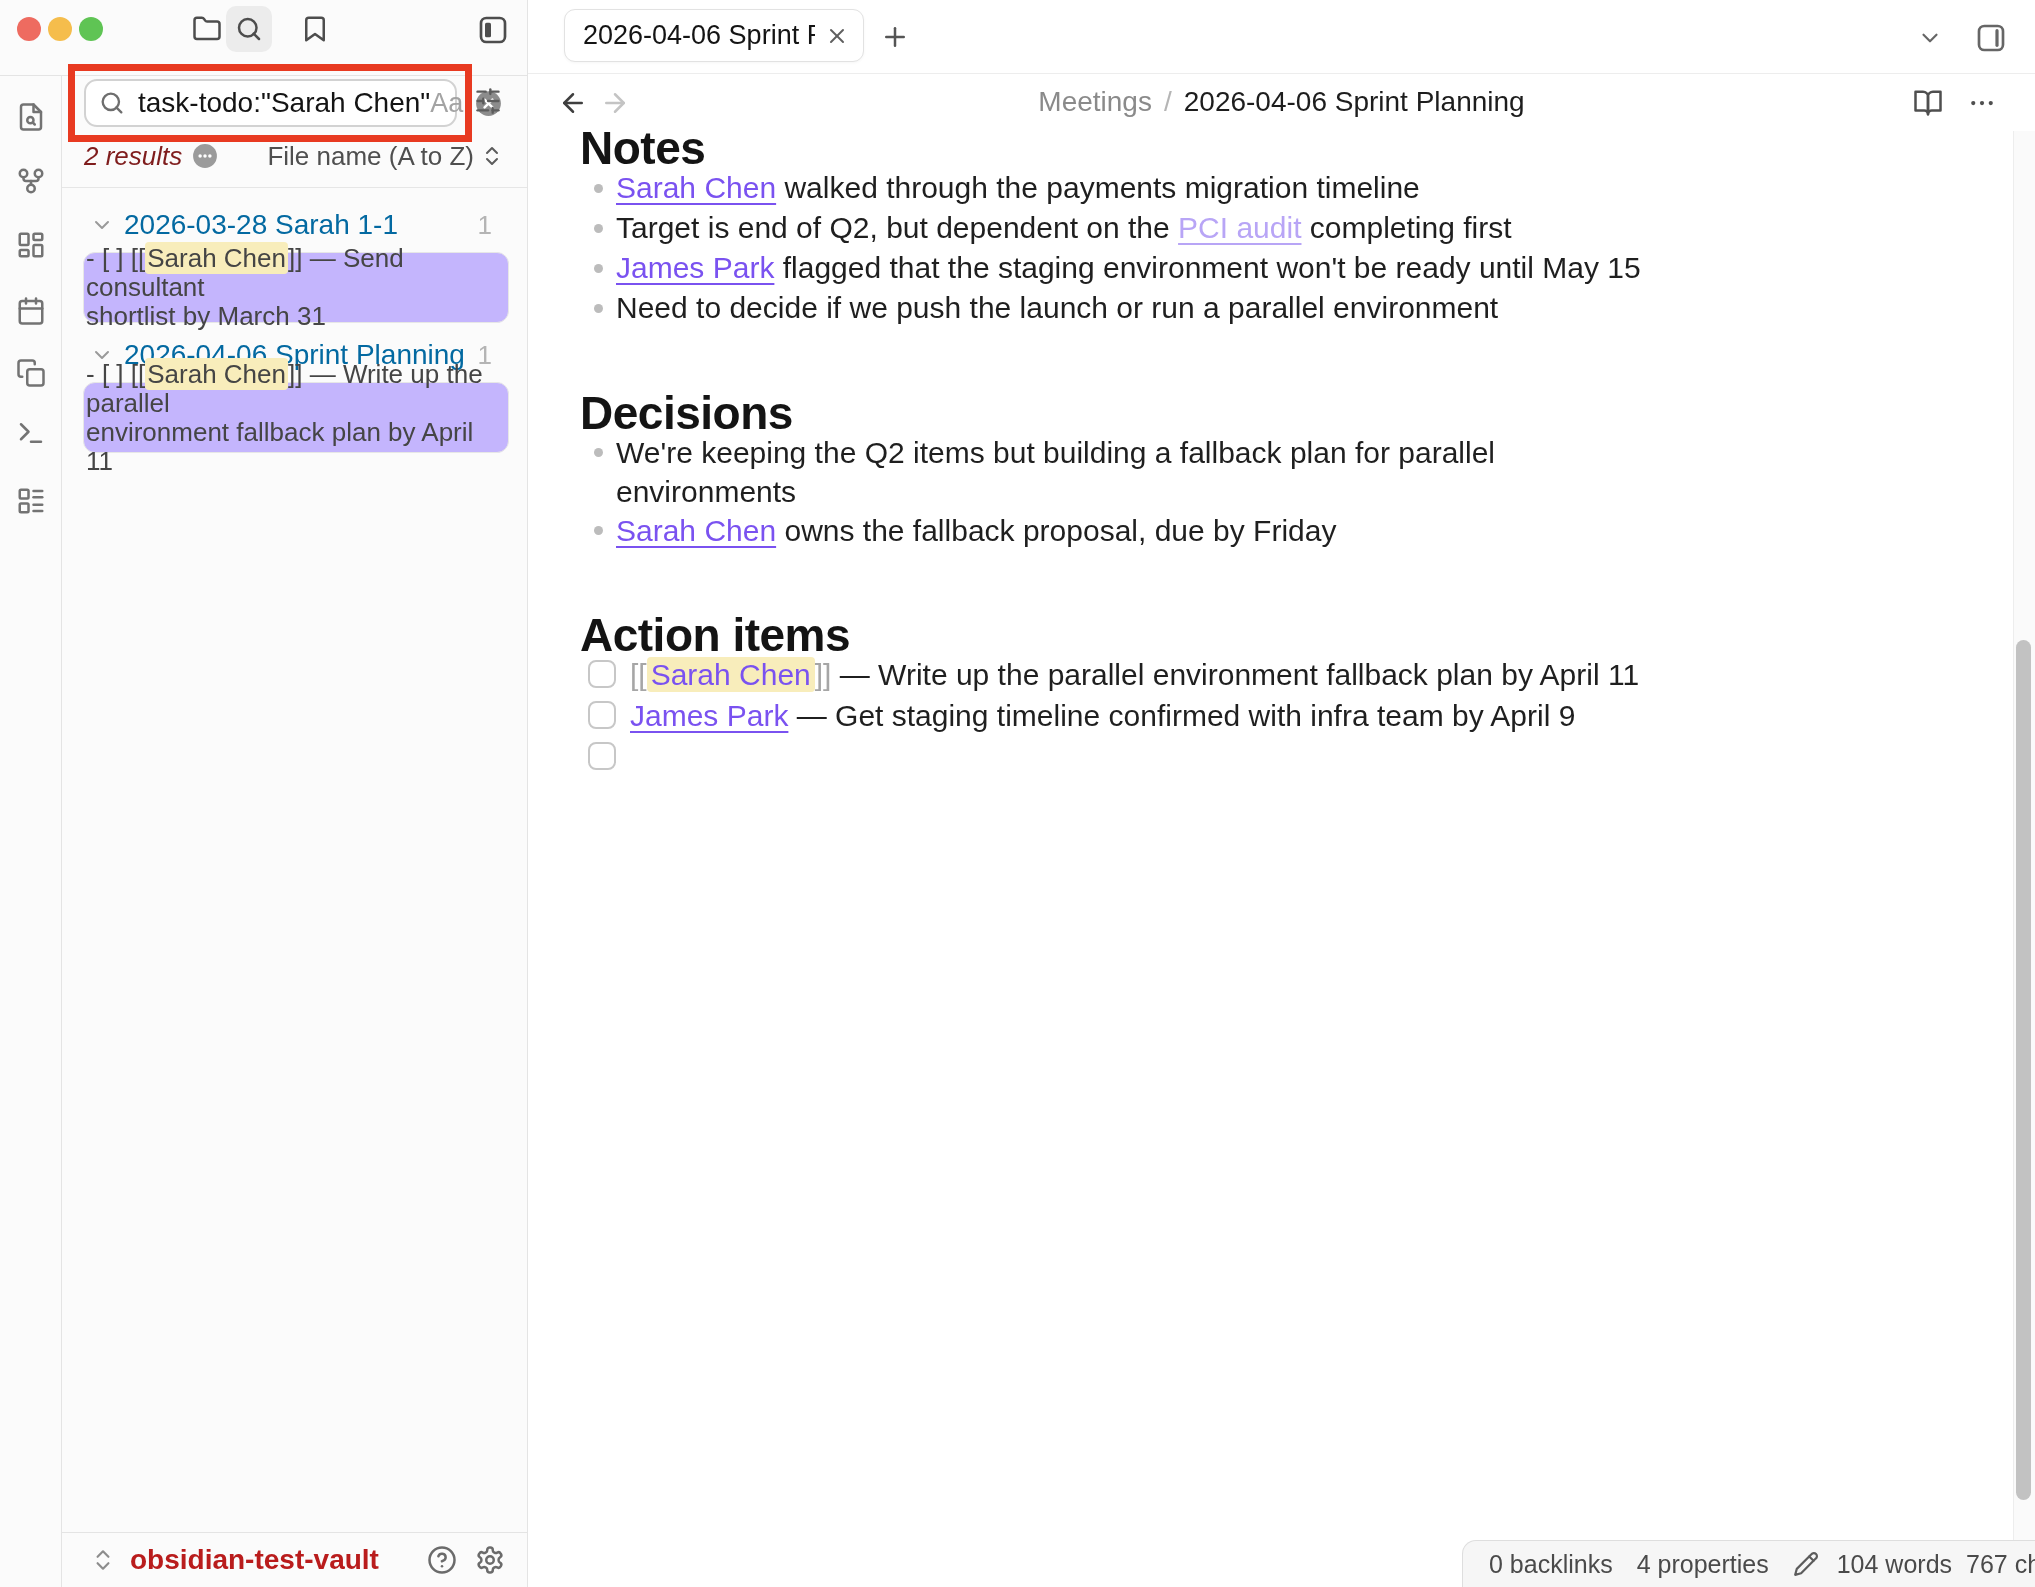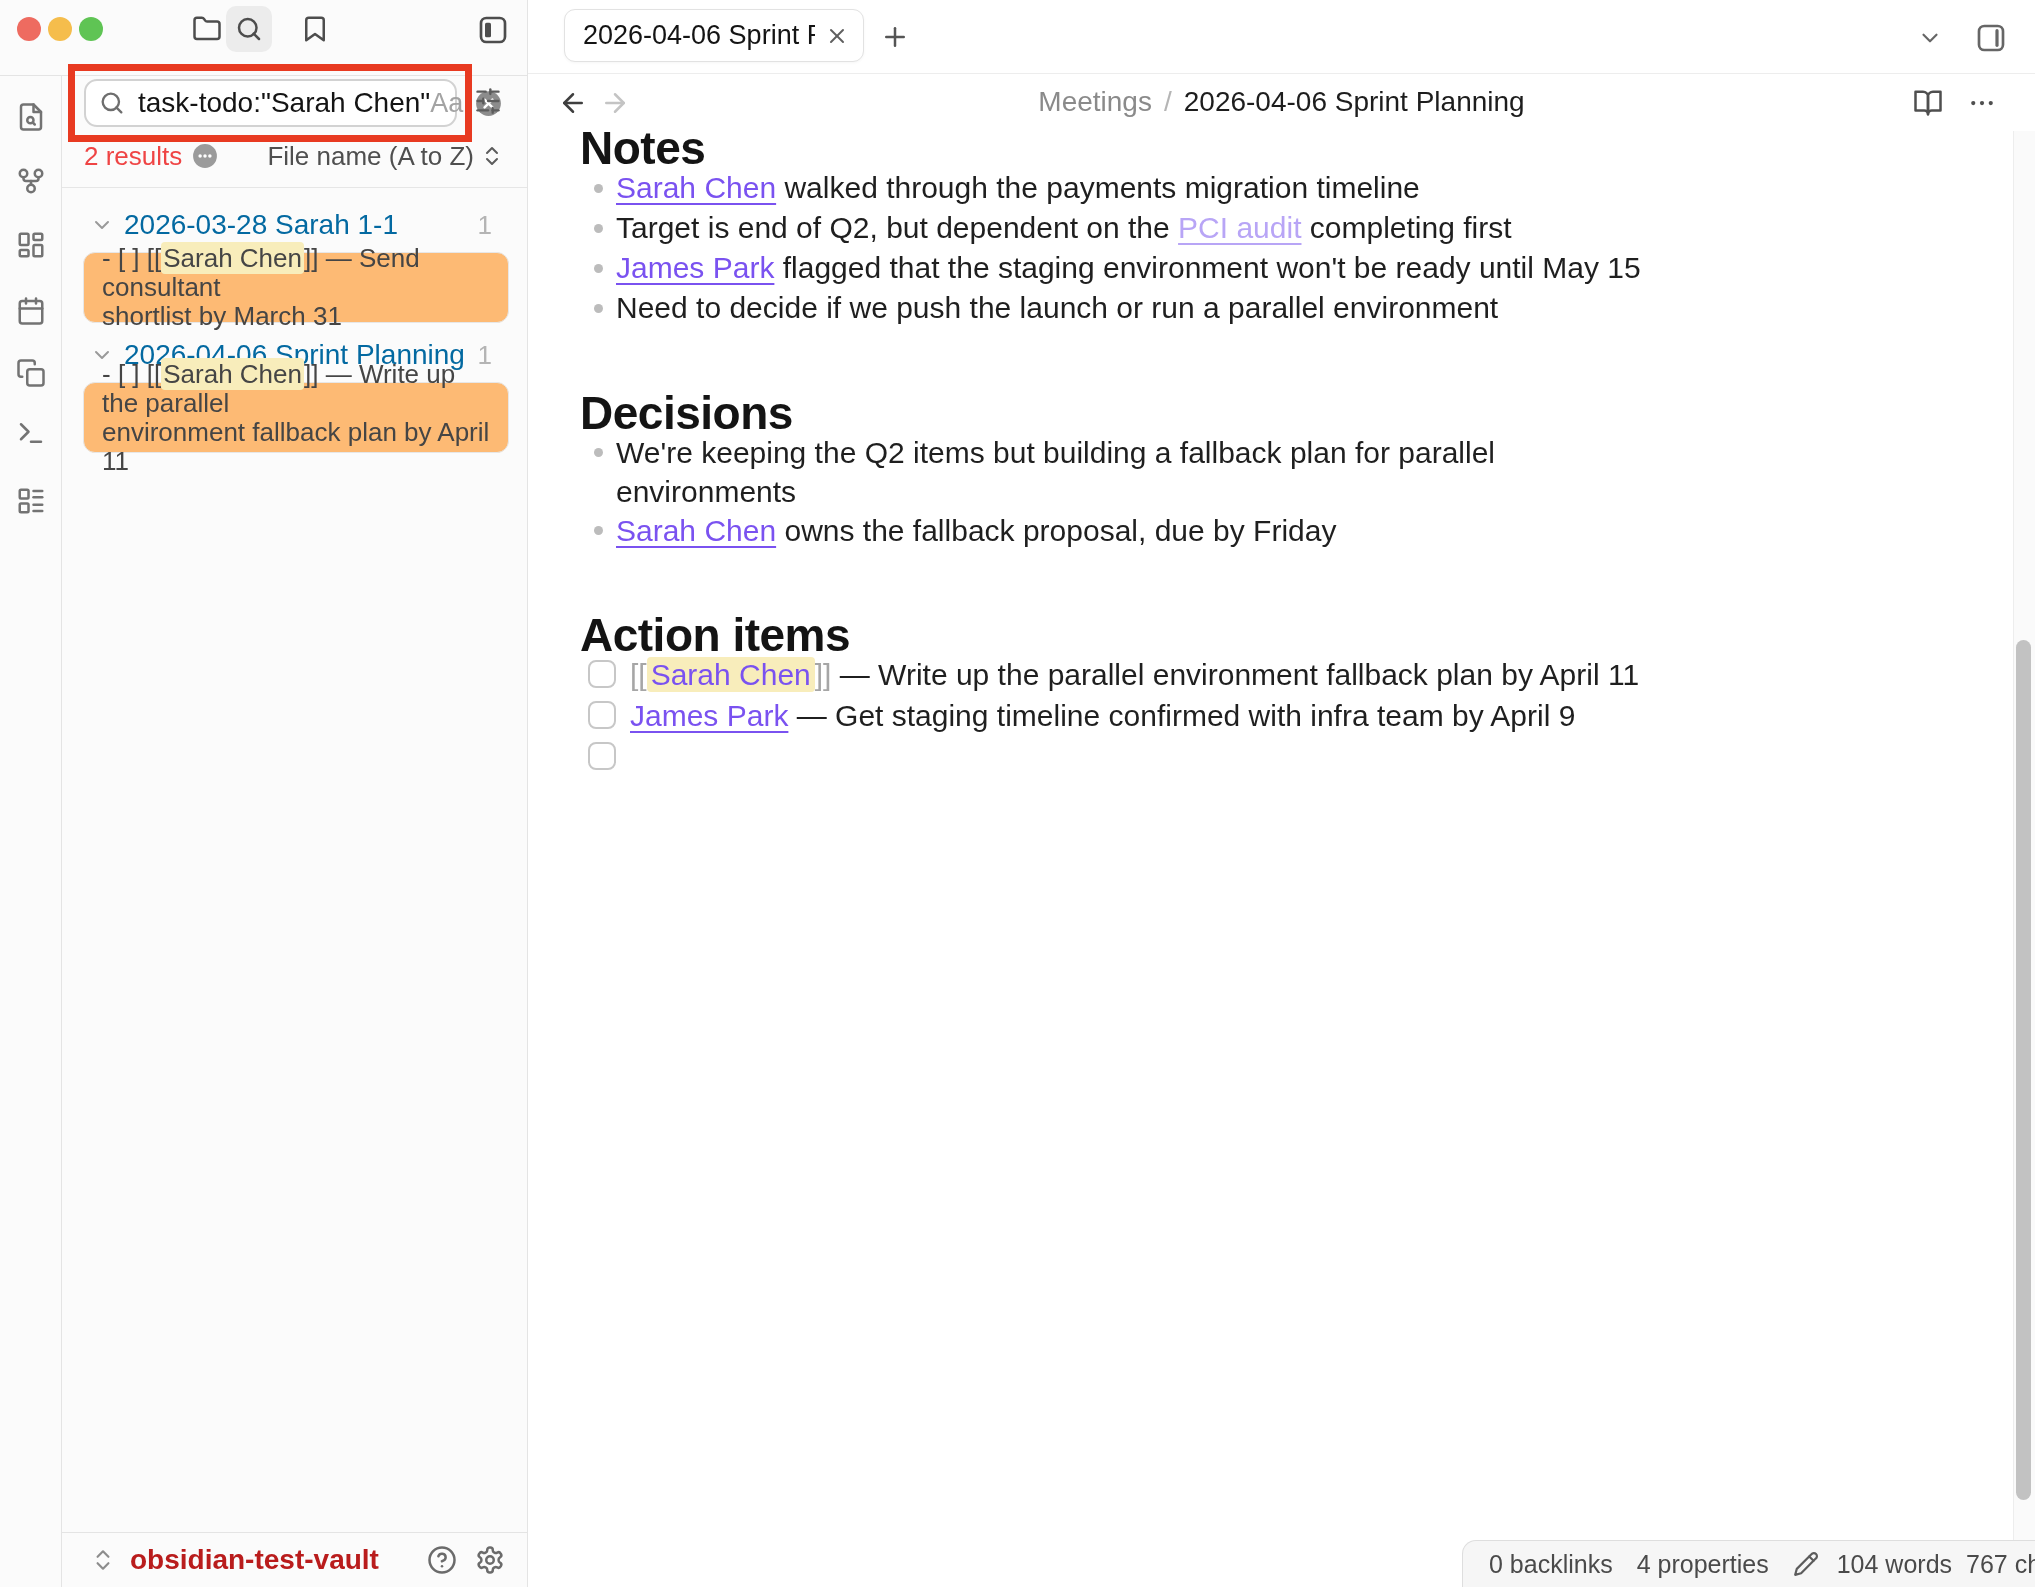--- a/index.html
+++ b/index.html
@@ -20,28 +20,28 @@
   .tool-ic { position:absolute; top:14px; color:#4d4d4d; cursor:pointer; }
   #tool-search-bg { position:absolute; left:226px; top:6px; width:46px; height:46px; background:#ececec; border-radius:10px; }
   .ribbon-ic { position:absolute; left:16px; color:#737373; cursor:pointer; }
 
   
   #annotation-box { left:68px; top:64px; width:404px; height:78px; border:7px solid #e83a21; z-index:30; pointer-events:none; }
   #search-input-box { left:84px; top:79px; width:373px; height:48px; background:#fff; border:2px solid #d2d2d2; border-radius:13px; display:flex; align-items:center; padding:0 10px 0 12px; }
   #search-query { font-size:28px; font-weight:500; color:#141414; white-space:nowrap; flex:1; margin-left:12px; }
   #match-case { font-size:27px; color:#a3a3a3; margin-right:12px; }
   #results-row { left:84px; top:140px; width:420px; height:32px; display:flex; align-items:center; }
-  #results-count { font-size:26px; color:#ef4444; }
+  #results-count { font-size:26px; color:#7f1d1d;font-style:italic; }
   #sort-btn { margin-left:auto; display:flex; align-items:center; gap:6px; font-size:26px; color:#4f4f4f; }
   #results-divider { left:62px; top:187px; width:465px; height:1px; background:#e6e6e6; }
 
   .group-header { position:absolute; left:90px; width:420px; height:36px; display:flex; align-items:center; gap:10px; cursor:pointer; }
   .group-title { font-size:28px; font-weight:500; color:#0369a1; }
   .group-count { margin-left:auto; font-size:26px; color:#b4b4b4; padding-right:18px; }
-  .match-card { position:absolute; left:83px; width:426px; height:71px; background:#fdba74; border:1px solid #e7e7e7; border-radius:12px; padding:6px 18px; font-size:26px; line-height:29px; color:#454545; white-space:pre-line; cursor:pointer; display:flex; align-items:center; }
+  .match-card { position:absolute; left:83px; width:426px; height:71px; background:#c4b5fd; border:1px solid #e7e7e7; border-radius:12px; padding:6px 2px; font-size:26px; line-height:29px; color:#454545; white-space:pre-line; cursor:pointer; display:flex; align-items:center; }
   .match-card > div { white-space:pre-line; }
 
   #vault-row { left:62px; top:1532px; width:465px; height:55px; background:#fbfbfb; border-top:1px solid #e4e4e4; display:flex; align-items:center; padding:0 22px 0 28px; }
   #vault-name { font-size:28px; font-weight:600; color:#b91c1c; margin-left:14px; }
   .vault-ic { color:#8d8d8d; }
 
   
   #editor { left:527px; top:0; width:1508px; height:1587px; background:#fff; border-left:1px solid #e4e4e4; }
   #tabbar { position:absolute; left:528px; top:0; width:1507px; height:74px; border-bottom:1px solid #ededed; background:#fff; }
   #tab { position:absolute; left:36px; top:9px; width:300px; height:53px; background:#fff; border:1px solid #e2e2e2; border-radius:11px; box-shadow:0 1px 3px rgba(0,0,0,.04); display:flex; align-items:center; padding:0 14px 0 18px; }

